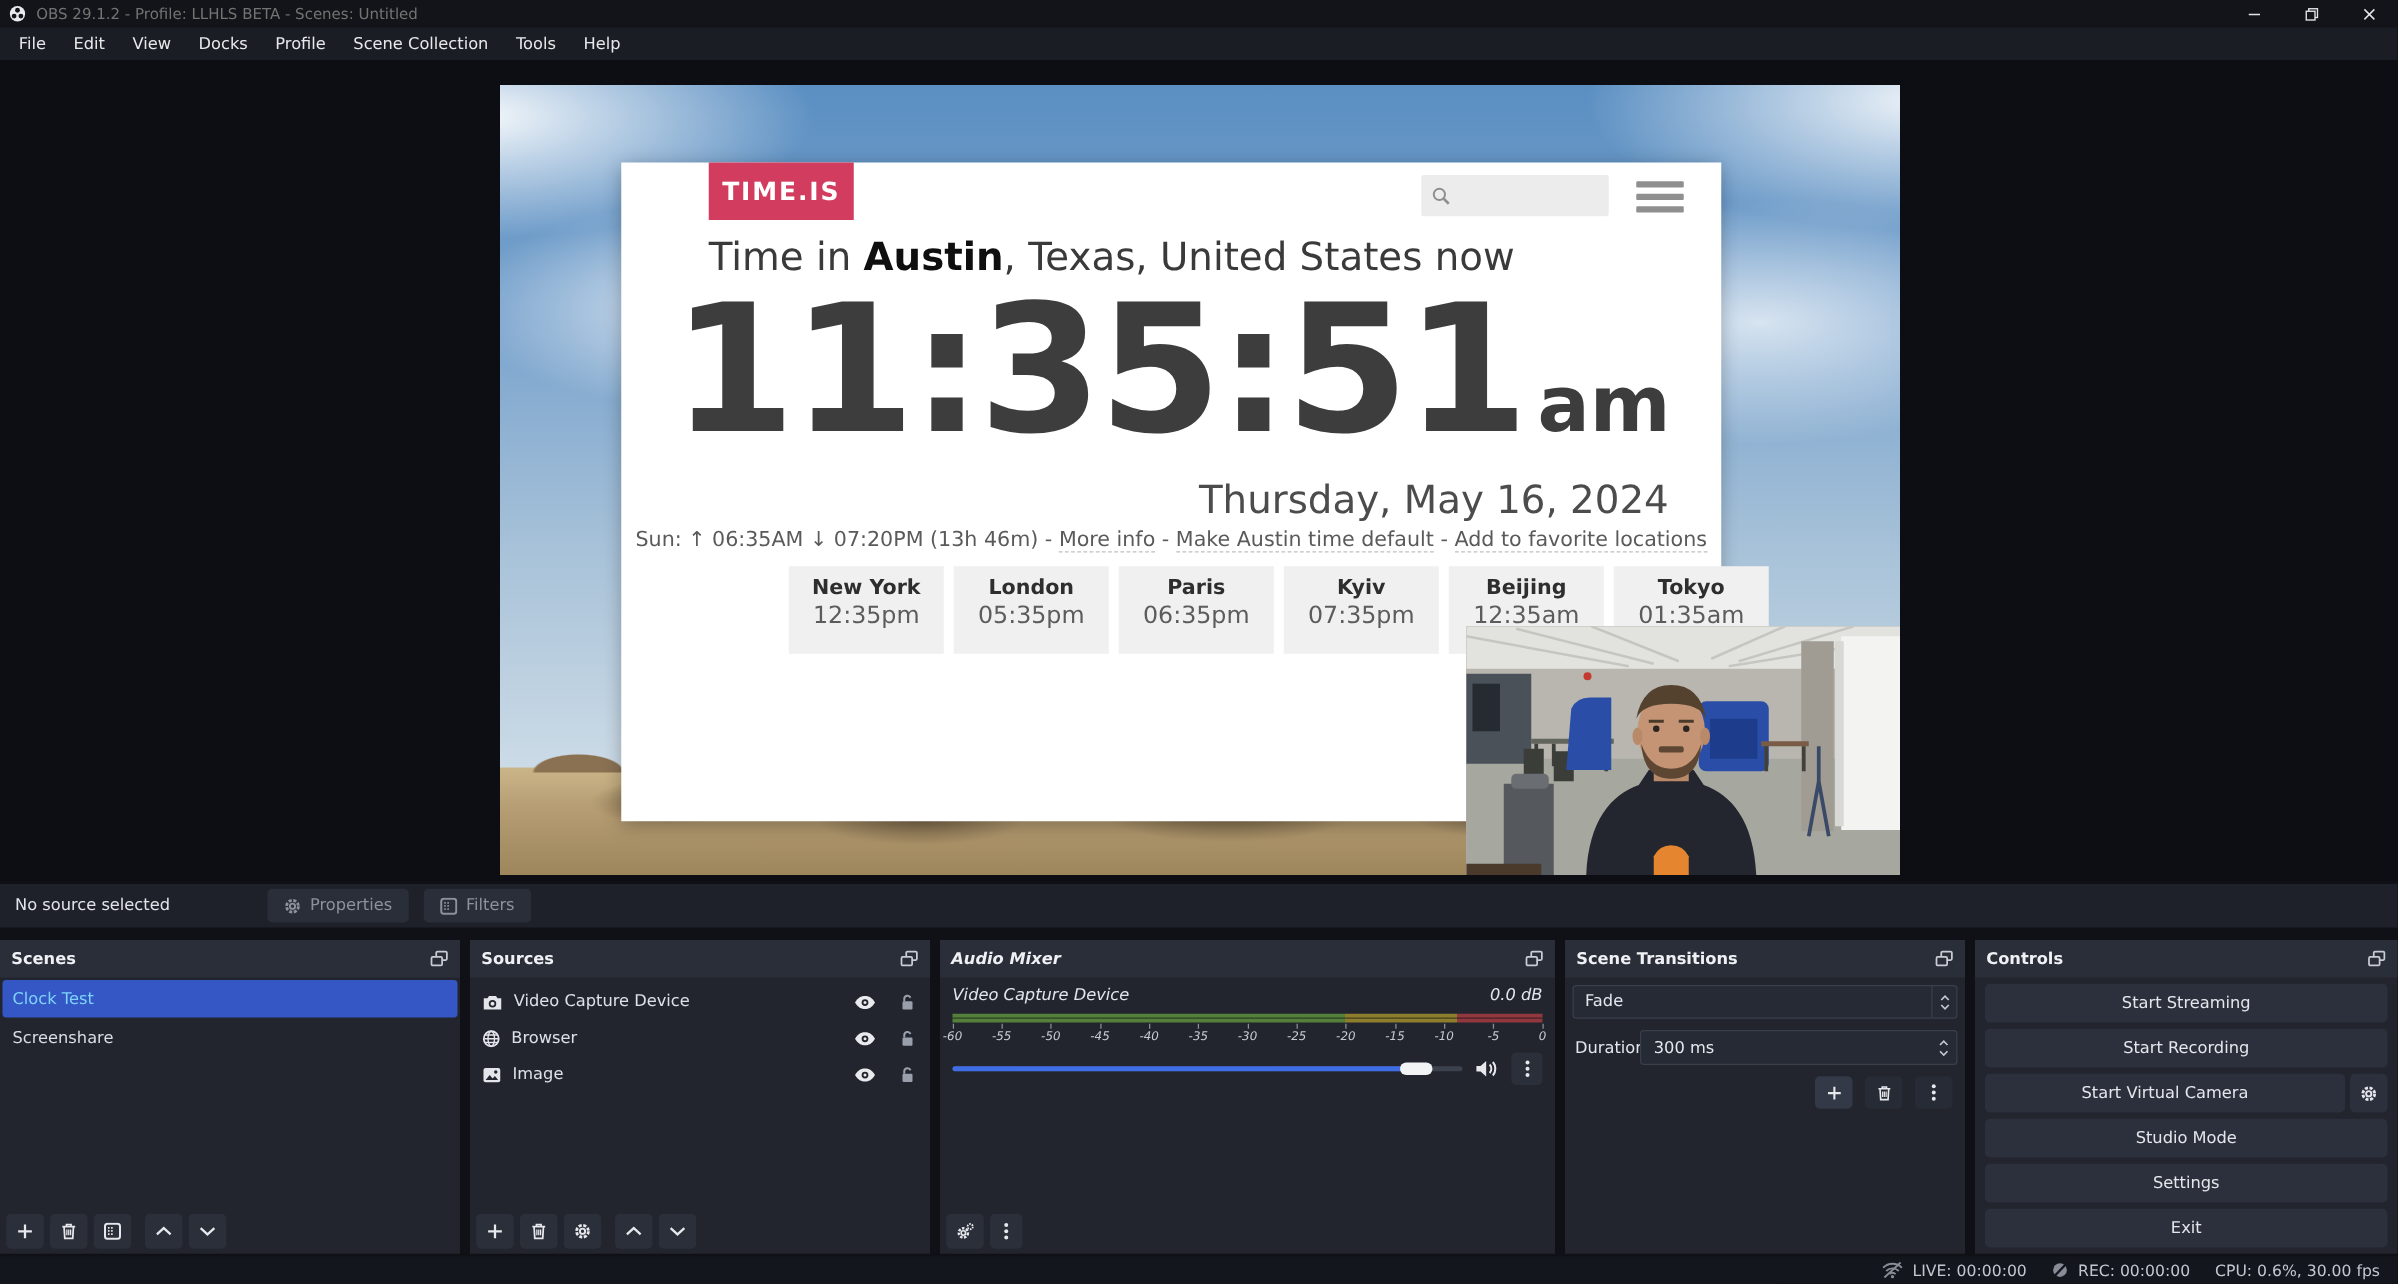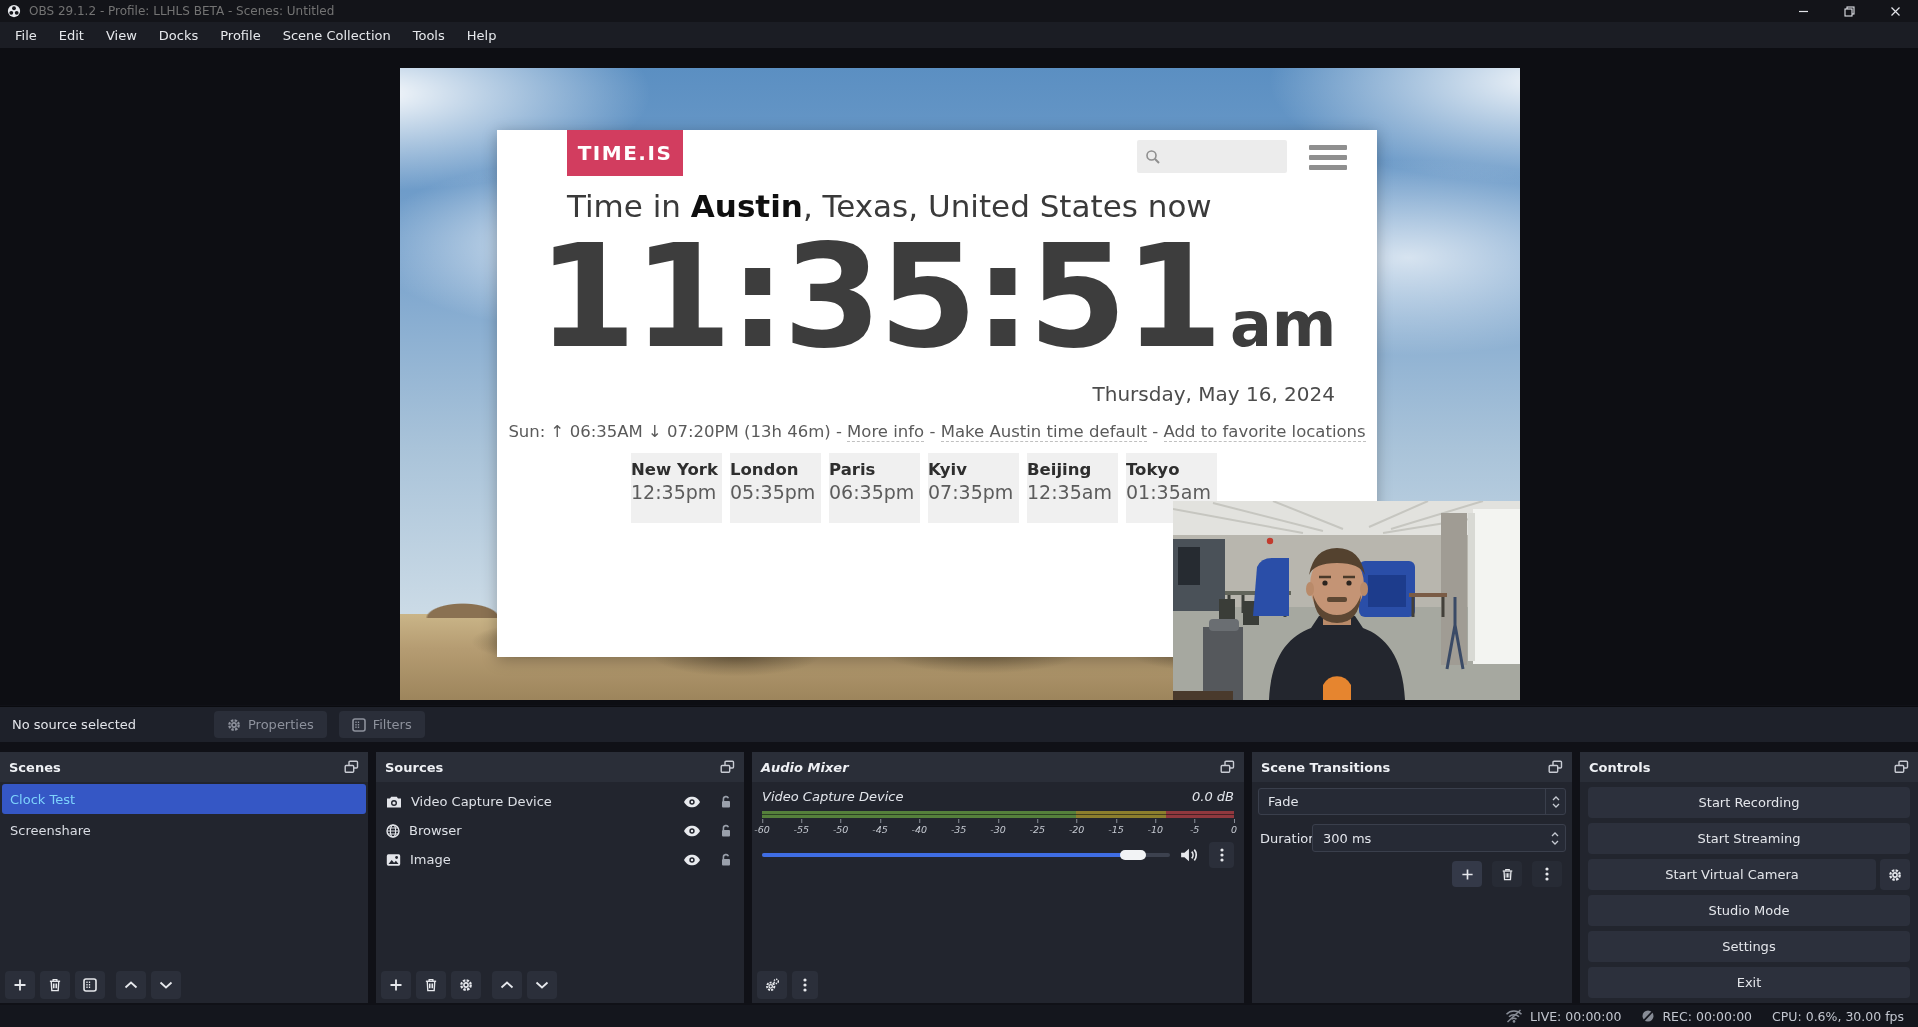--- a/index.html
+++ b/index.html
@@ -61,25 +61,25 @@
     border-radius:2px; display:flex; align-items:center; padding-left:8px; }
   .ti-burger { position:absolute; left:812px; top:15px; width:38px; height:25px;
     display:flex; flex-direction:column; justify-content:space-between; }
   .ti-burger span { height:5px; background:#8f8f8f; border-radius:1px; }
   .ti-heading { position:absolute; left:70px; top:58px; font-size:31px; color:#3a3a3a; }
   .ti-heading b { color:#0f0f0f; }
   .ti-clock { position:absolute; left:0; right:0; top:96px; text-align:center; white-space:nowrap;
     color:#3d3d3d; line-height:1; }
   .ti-time { font-size:142px; font-weight:bold; letter-spacing:-3px; }
   .ti-ampm { font-size:62px; font-weight:bold; margin-left:10px; }
-  .ti-date { position:absolute; right:42px; top:252px; font-size:20px; color:#4c4c4c;text-align:right; }
+  .ti-date { position:absolute; right:42px; top:252px; font-size:31px; color:#4c4c4c;text-align:right; }
   .ti-sun { position:absolute; left:0; right:0; top:292px; text-align:center; font-size:16.5px; color:#5a5a5a; }
   .ti-link { border-bottom:1px dashed #c0c0c0; }
   .ti-cities { position:absolute; left:134px; top:323px; display:flex; gap:8px; }
-  .ti-city { width:91px; background:#f0f0f0; text-align:left; padding:7px 0 20px; }
+  .ti-city { width:124px; background:#f0f0f0; text-align:center; padding:7px 0 20px; }
   .ti-city-name { font-size:16.5px; font-weight:bold; color:#2e2e2e; }
   .ti-city-time { font-size:19px; color:#5c5c5c; margin-top:2px; }
 
   .webcam { position:absolute; left:773px; top:433px; width:347px; height:199px; background:#b9b6ae; }
   .webcam svg { width:100%; height:100%; }
 
   
   .srctoolbar { position:absolute; top:706px; left:0; right:0; height:36px; background:#1e212a;
     border-top:1px solid #0a0b0f; display:flex; align-items:center; }
   .src-status { margin-left:12px; font-size:13px; color:#e2e4e9; }
@@ -625,22 +625,22 @@
       <span>Controls</span>
       <span class="popout">
         <svg viewBox="0 0 15 15">
             <rect x="5" y="1.2" width="8.5" height="6.8" rx="1" fill="none" stroke="currentColor" stroke-width="1.4"></rect>
             <rect x="1.2" y="5.5" width="8.5" height="6.8" rx="1" fill="#2a2e38" stroke="currentColor" stroke-width="1.4"></rect>
           </svg>
       </span>
     </div>
     <div class="panel-body">
       <div class="controls-body">
+        <div class="ctrl-btn">Start Streaming</div>
         <div class="ctrl-btn">Start Recording</div>
-        <div class="ctrl-btn">Start Streaming</div>
         <div class="vc-row">
           <div class="ctrl-btn">Start Virtual Camera</div>
           <span class="vc-gear">
             <svg viewBox="0 0 16 16">
                 <circle cx="8" cy="8" r="5.4" fill="none" stroke="currentColor" stroke-width="2.6" stroke-dasharray="2.8 1.45"></circle>
                 <circle cx="8" cy="8" r="2.4" fill="none" stroke="currentColor" stroke-width="1.8"></circle>
               </svg>
           </span>
         </div>
         <div class="ctrl-btn">Studio Mode</div>

